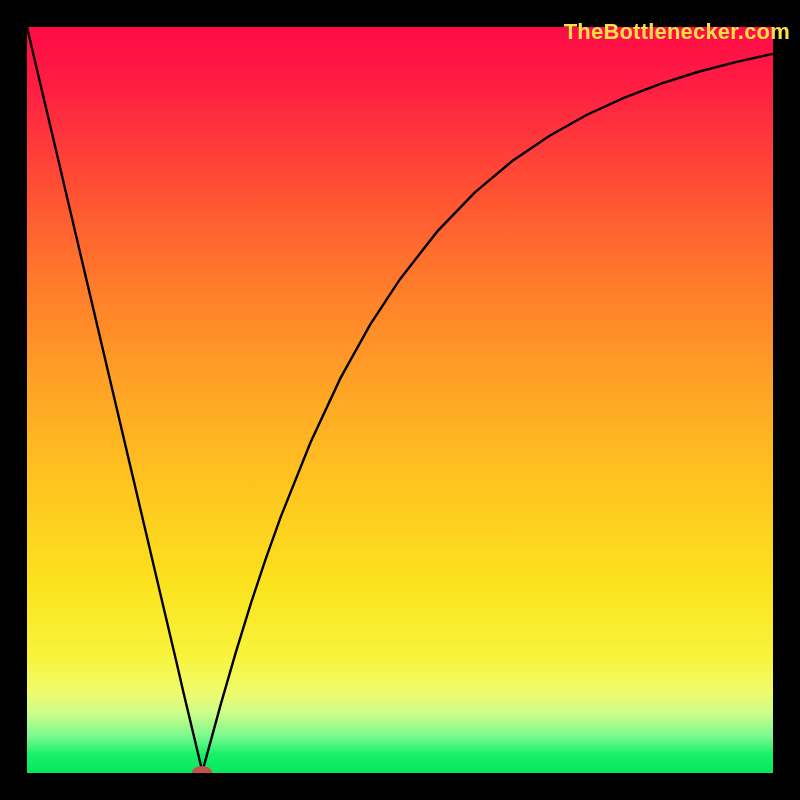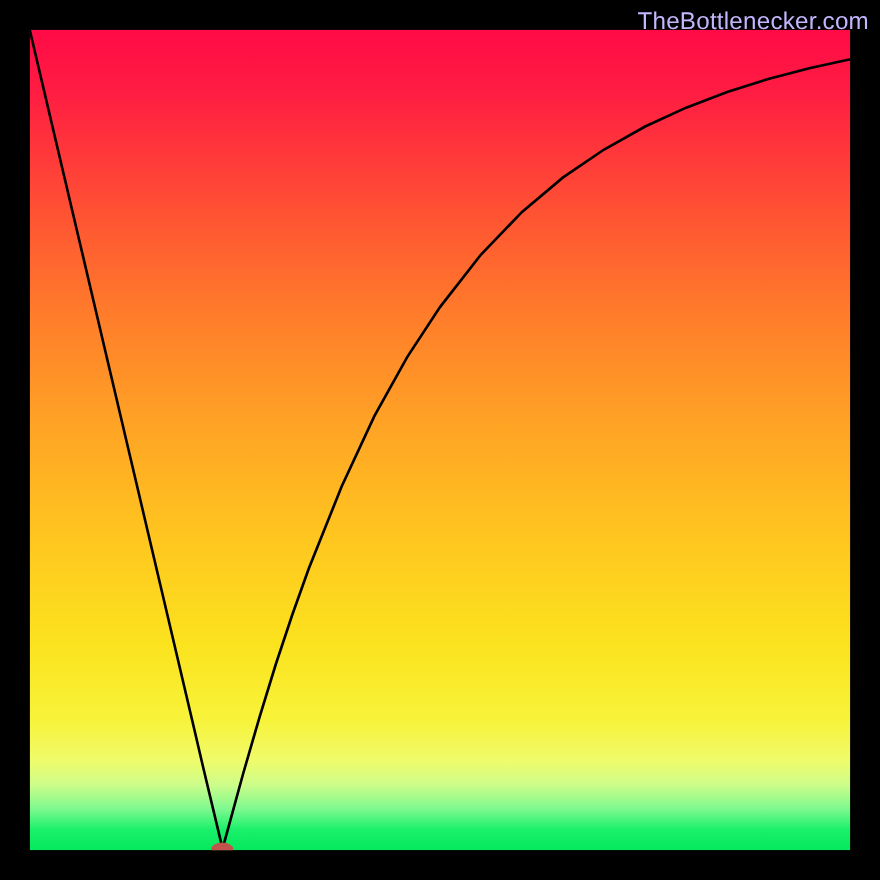--- a/index.html
+++ b/index.html
@@ -12,25 +12,25 @@
     font-family: Arial, Helvetica, sans-serif;
   }
   .outer {
     position: relative;
     width: 800px;
     height: 800px;
     background: #000;
   }
   .attribution {
     position: absolute;
-    top: 6px;
+    top: 19px;
     right: 10px;
-    color: #c4b5fd;
+    color: #fde047;
     font-size: 22px;
-    font-weight: 400;
+    font-weight: 700;
     letter-spacing: 0.2px;
     z-index: 5;
   }
   .plot-area {
     position: absolute;
     left: 27px;
     top: 27px;
     width: 746px;
     height: 746px;
     overflow: hidden;

